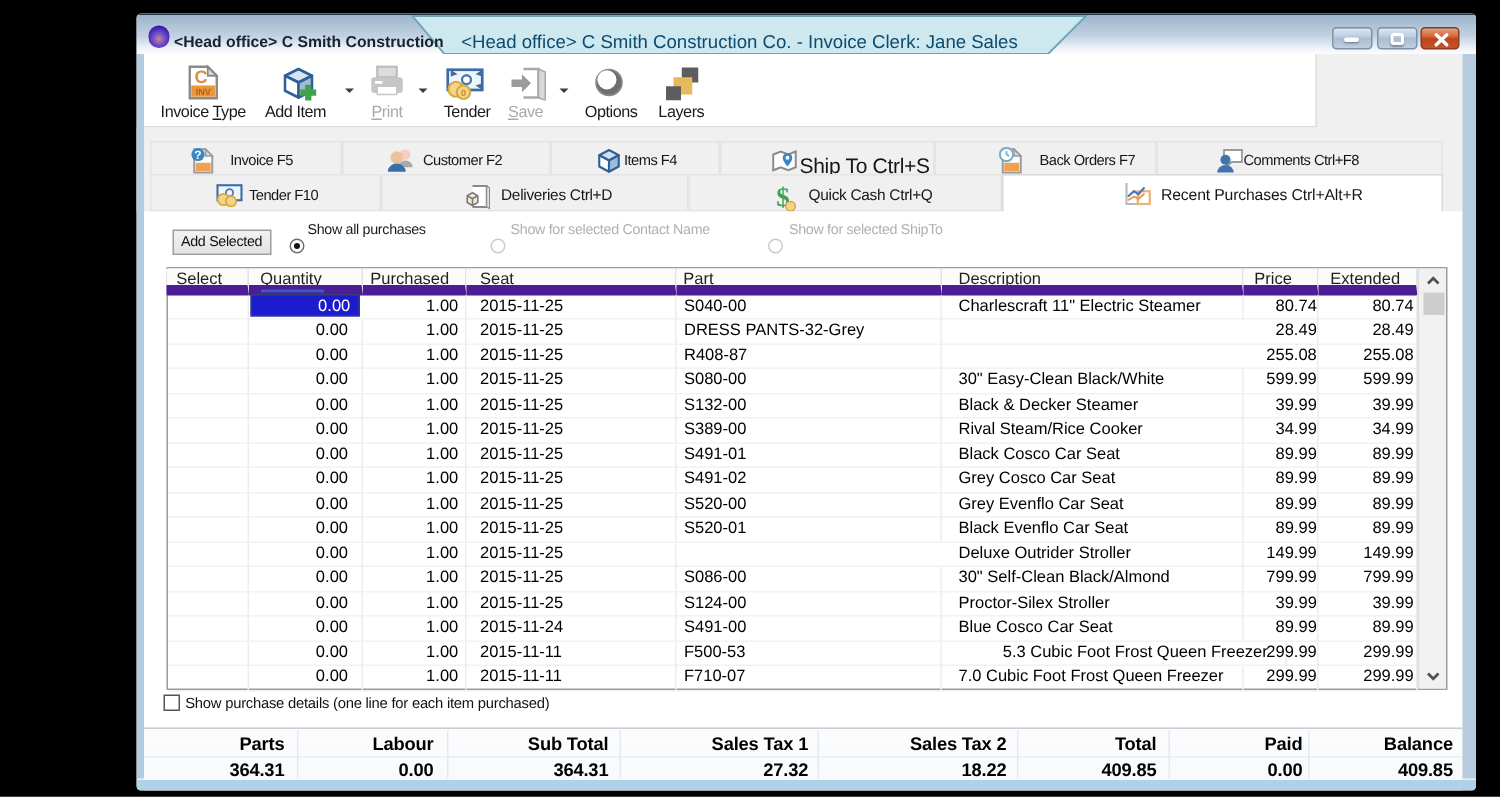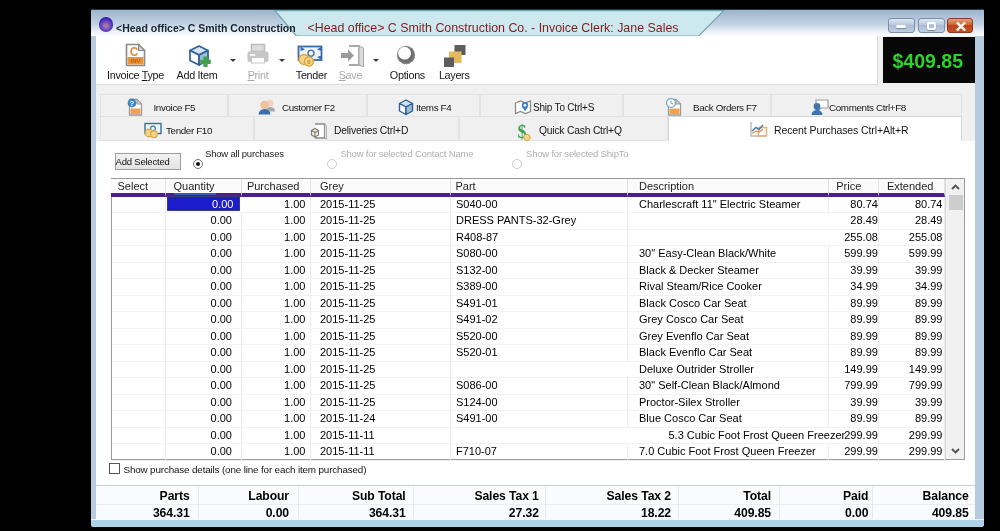--- a/index.html
+++ b/index.html
@@ -6,21 +6,21 @@
 html,body { width:1000px; height:531px; background:#000; overflow:hidden;
   font-family:"Liberation Sans", sans-serif; }
 #win { position:absolute; left:90.5px; top:9px; width:893px; height:517.5px;
   background:#f0f0f0; border-radius:3px; overflow:hidden; }
 #tbar { position:absolute; left:0; top:0; width:893px; height:27px;
   background:linear-gradient(#9db4cc, #c3d2e2 55%, #eef3f8 85%, #fbfdfe);
   border-top:1.5px solid #1e3b45; }
 #globe { position:absolute; left:8px; top:8px; width:14.5px; height:14.5px; border-radius:50%;
   background:radial-gradient(circle at 50% 60%, #c08a9c 0%, #6a48c4 40%, #3418ae 75%, #4a3ac0 100%); }
 #ltabtxt { position:absolute; left:25.5px; top:12.5px; font-size:10.5px; font-weight:bold; color:#15242e; }
-#mtabtxt { position:absolute; left:217px; top:11.5px; font-size:12.4px; color:#7f1d1d; white-space:nowrap; }
+#mtabtxt { position:absolute; left:217px; top:11.5px; font-size:12.4px; color:#0c4a6e; white-space:nowrap; }
 .wbtn { position:absolute; top:8.5px; height:15px; border-radius:3px; }
 #btnmin, #btnmax { border:1px solid #7e90a9;
   background:linear-gradient(#dde7f2, #b9c9dd 45%, #a9bcd4 50%, #bfcfe0); }
 #btnmin { left:797px; width:27px; } #btnmax { left:827px; width:27px; }
 #btnclose { left:856px; width:26.5px; border:1px solid #8d3a1d;
   background:linear-gradient(#e8a07f, #d2602f 45%, #bc4519 50%, #c4532a); }
 #btnmin .bar { position:absolute; left:7.5px; top:6.5px; width:10px; height:3.2px;
   background:#fdfdfd; border-radius:2px; box-shadow:0 1px 1px rgba(60,80,110,.5); }
 #btnmax .sq { position:absolute; left:8.5px; top:3.5px; width:8.5px; height:7.5px;
   border:2px solid #fdfdfd; border-radius:2px; box-shadow:0 1px 1px rgba(60,80,110,.5); }
@@ -39,32 +39,32 @@
 .tab { position:absolute; background:#f0f0f0; border:1px solid #e3e3e3; }
 .tico { position:absolute; } 
 .tlab { position:absolute; font-size:9.8px; letter-spacing:-0.35px; color:#161616; white-space:nowrap; }
 .trow1 { top:85px; height:22.5px; }
 .trow2 { top:107px; height:25px; }
 
 #tabactive { position:absolute; background:#fff; border:1px solid #d8d8d8; border-bottom:none; }
 #page { position:absolute; left:5.5px; top:132px; width:879px; height:343.5px; background:#fff; }
 #addsel { position:absolute; left:18.5px; top:12px; width:66.5px; height:17px;
   background:linear-gradient(#f2f2f2,#e3e3e3); border:1px solid #9d9d9d;
-  font-size:9.5px; letter-spacing:-0.2px; color:#111; line-height:15.5px; }
+  font-size:9.5px; letter-spacing:-0.2px; color:#111; text-align:center; line-height:15.5px; }
 .radio { position:absolute; top:18px; width:10px; height:10px; border-radius:50%;
   background:#fff; border:1px solid #707070; }
 .radio.dis { border-color:#cbcbcb; }
 .radio .dot { position:absolute; left:2px; top:2px; width:4px; height:4px;
   border-radius:50%; background:#111; }
 .rlbl { position:absolute; top:7px; font-size:9.5px; letter-spacing:-0.2px; color:#1c1c1c; white-space:nowrap; line-height:12.5px; }
 .rlbl.dis { color:#b0b0b0; }
 #tbl { position:absolute; left:14.5px; top:37px; width:854px; height:281.5px;
   border:1px solid #9b9b9b; background:#fff; }
 .hd { position:absolute; top:0; height:17.5px; background:#fbfbfb;
-  border-right:1px solid #e2e2e2; border-bottom:4px solid #4c1d95;
+  border-right:1px solid #e2e2e2; border-bottom:7px solid #4c1d95;
   font-size:11px; color:#1f1f1f; line-height:14px; white-space:nowrap; overflow:hidden; }
 .row { position:absolute; height:16.5px; width:833px; border-bottom:1px solid #f2f2f2; }
 .c { position:absolute; top:0; height:16px; font-size:11px; color:#000;
   line-height:15.5px; white-space:nowrap; overflow:hidden; border-right:1px solid #ececec; }
 .num { text-align:right; }
 #selcell { position:absolute; left:55.5px; top:-1px; width:73px; height:15.5px;
   background:#1c1ccd; border:1px solid #3c3c6e; color:#fff; font-size:11px;
   line-height:14.5px; text-align:right; padding-right:5.5px; }
 #sbar { position:absolute; left:833.5px; top:0; width:19px; height:279.5px;
   background:#f1f1f1; border-left:1px solid #dadada; }
@@ -149,23 +149,20 @@
         <circle cx="10" cy="11" r="8" fill="#6e6e6e"></circle>
         <circle cx="8.6" cy="9.2" r="6.4" fill="#fff"></circle>
       </svg></div>
 <div class="tbl" style="left:316.9px">Options</div>
 <div class="tbi" style="left:352.0px;top:34.5px"><svg width="24" height="23" viewBox="0 0 24 23">
         <rect x="11.5" y="1" width="11" height="10" fill="#5d5d5d"></rect>
         <rect x="6" y="7.5" width="12.5" height="11.5" fill="#e5b95c"></rect>
         <rect x="1" y="13.5" width="10" height="9.5" fill="#5d5d5d"></rect>
       </svg></div>
 <div class="tbl" style="left:363.7px">Layers</div>
-<div id="led">
-      <span>$409.85</span>
-    </div>
 <div id="tabrows"></div>
 <div class="tab trow1" style="left:9.5px;width:128px"></div>
 <div class="tico" style="left:36.5px;top:88.5px"><svg width="18" height="18" viewBox="0 0 18 18">
         <path d="M2.5 1.5 H10 L14.5 6 V17 H2.5 Z" fill="#fff" stroke="#9a9a9a" stroke-width="1.3"></path>
         <path d="M10 1.5 L14.5 6 H10 Z" fill="#d9d9d9" stroke="#9a9a9a" stroke-width="1"></path>
         <rect x="3.5" y="10.5" width="10" height="5.5" fill="#efa352"></rect>
         <circle cx="5" cy="5" r="4.4" fill="#3c86c4"></circle>
         <text x="5" y="8" font-size="8" font-weight="bold" fill="#fff" text-anchor="middle" font-family="Liberation Sans">?</text>
       </svg></div>
 <div class="tlab" style="left:63.0px;top:93px">Invoice F5</div>
@@ -183,21 +180,21 @@
         <polygon points="2.5,5.5 9,9 9,16.5 2.5,13" fill="#fff" stroke="#2e6096" stroke-width="1.4" stroke-linejoin="round"></polygon>
         <polygon points="15.5,5.5 9,9 9,16.5 15.5,13" fill="#9dbcd8" stroke="#2e6096" stroke-width="1.4" stroke-linejoin="round"></polygon>
       </svg></div>
 <div class="tlab" style="left:325.5px;top:93px">Items F4</div>
 <div class="tab trow1" style="left:389.5px;width:143px"></div>
 <div class="tico" style="left:423.5px;top:88.5px"><svg width="18" height="18" viewBox="0 0 18 18">
         <path d="M1.5 5 L6.5 3 L11.5 5 L16.5 3 V13.5 L11.5 15.5 L6.5 13.5 L1.5 15.5 Z" fill="#fff" stroke="#8a8a8a" stroke-width="1.3"></path>
         <path d="M11 4 a3.2 3.2 0 0 1 3.2 3.2 c0 2.4 -3.2 5.8 -3.2 5.8 s-3.2 -3.4 -3.2 -5.8 A3.2 3.2 0 0 1 11 4 Z" fill="#3c86c4"></path>
         <circle cx="11" cy="7.2" r="1.3" fill="#fff"></circle>
       </svg></div>
-<div class="tlab" style="left:442.5px;top:93px;font-size:10px;letter-spacing:-0.2px">Ship To Ctrl+S</div>
+<div class="tlab" style="left:442.5px;top:93px;font-size:14px;letter-spacing:-0.2px">Ship To Ctrl+S</div>
 <div class="tab trow1" style="left:532.5px;width:148px"></div>
 <div class="tico" style="left:575.0px;top:88.5px"><svg width="18" height="18" viewBox="0 0 18 18">
         <path d="M2.5 1.5 H10 L14.5 6 V17 H2.5 Z" fill="#fff" stroke="#9a9a9a" stroke-width="1.3"></path>
         <path d="M10 1.5 L14.5 6 H10 Z" fill="#d9d9d9" stroke="#9a9a9a" stroke-width="1"></path>
         <rect x="3.5" y="10.5" width="10" height="5.5" fill="#efa352"></rect>
         <circle cx="5" cy="5" r="4.4" fill="#fff" stroke="#79aec8" stroke-width="1.4"></circle>
         <path d="M5 2.8 V5 L6.8 6" stroke="#79aec8" stroke-width="1.2" fill="none"></path>
       </svg></div>
 <div class="tlab" style="left:602.5px;top:93px">Back Orders F7</div>
 <div class="tab trow1" style="left:680.5px;width:191px"></div>
@@ -244,21 +241,21 @@
       </div>
 <div class="rlbl" style="left:109.0px">Show all purchases</div>
 <div class="radio dis" style="left:231.4px"></div>
 <div class="rlbl dis" style="left:244.4px">Show for selected Contact Name</div>
 <div class="radio dis" style="left:416.0px"></div>
 <div class="rlbl dis" style="left:430.0px">Show for selected ShipTo</div>
 <div id="tbl">
 <div class="hd" style="left:-1.0px;width:55.5px;padding-left:7px">Select</div>
 <div class="hd" style="left:54.5px;width:75.5px;padding-left:7.5px">Quantity</div>
 <div class="hd" style="left:130.0px;width:69.5px;padding-left:5.4px">Purchased</div>
-<div class="hd" style="left:199.5px;width:140px;padding-left:9px">Grey</div>
+<div class="hd" style="left:199.5px;width:140px;padding-left:9px">Seat</div>
 <div class="hd" style="left:339.5px;width:177px;padding-left:4.5px">Part</div>
 <div class="hd" style="left:516.5px;width:200.7px;padding-left:11px">Description</div>
 <div class="hd" style="left:717.2px;width:50.7px;padding-left:7.5px">Price</div>
 <div class="hd" style="left:767.9px;width:65.6px;padding-left:7.5px">Extended</div>
 <div class="row" style="top:17.5px">
 <div class="c" style="left:0;width:54.5px"></div>
 <div id="selcell">0.00</div>
 <div class="c num" style="left:130.0px;width:69.5px;padding-right:4.5px">1.00</div>
 <div class="c " style="left:199.5px;width:140px;padding-left:9px">2015-11-25</div>
 <div class="c " style="left:339.5px;width:177px;padding-left:5px">S040-00</div>
@@ -391,20 +388,21 @@
 <div class="c " style="left:339.5px;width:177px;padding-left:5px">S491-00</div>
 <div class="c " style="left:516.5px;width:200.7px;padding-left:11px">Blue Cosco Car Seat</div>
 <div class="c num" style="left:717.2px;width:50.7px;padding-right:0.5px">89.99</div>
 <div class="c num" style="left:767.9px;width:65.6px;padding-right:1.5px">89.99</div>
 </div>
 <div class="row" style="top:248.5px">
 <div class="c" style="left:0;width:54.5px"></div>
 <div class="c num" style="left:54.5px;width:75.5px;padding-right:8.5px">0.00</div>
 <div class="c num" style="left:130.0px;width:69.5px;padding-right:4.5px">1.00</div>
 <div class="c " style="left:199.5px;width:140px;padding-left:9px">2015-11-11</div>
+<div class="c " style="left:339.5px;width:177px;padding-left:5px">F500-53</div>
 <div class="c " style="left:546px;width:200.7px;padding-left:11px">5.3 Cubic Foot Frost Queen Freezer</div>
 <div class="c num" style="left:717.2px;width:50.7px;padding-right:0.5px">299.99</div>
 <div class="c num" style="left:767.9px;width:65.6px;padding-right:1.5px">299.99</div>
 </div>
 <div class="row" style="top:265.0px">
 <div class="c" style="left:0;width:54.5px"></div>
 <div class="c num" style="left:54.5px;width:75.5px;padding-right:8.5px">0.00</div>
 <div class="c num" style="left:130.0px;width:69.5px;padding-right:4.5px">1.00</div>
 <div class="c " style="left:199.5px;width:140px;padding-left:9px">2015-11-11</div>
 <div class="c " style="left:339.5px;width:177px;padding-left:5px">F710-07</div>

